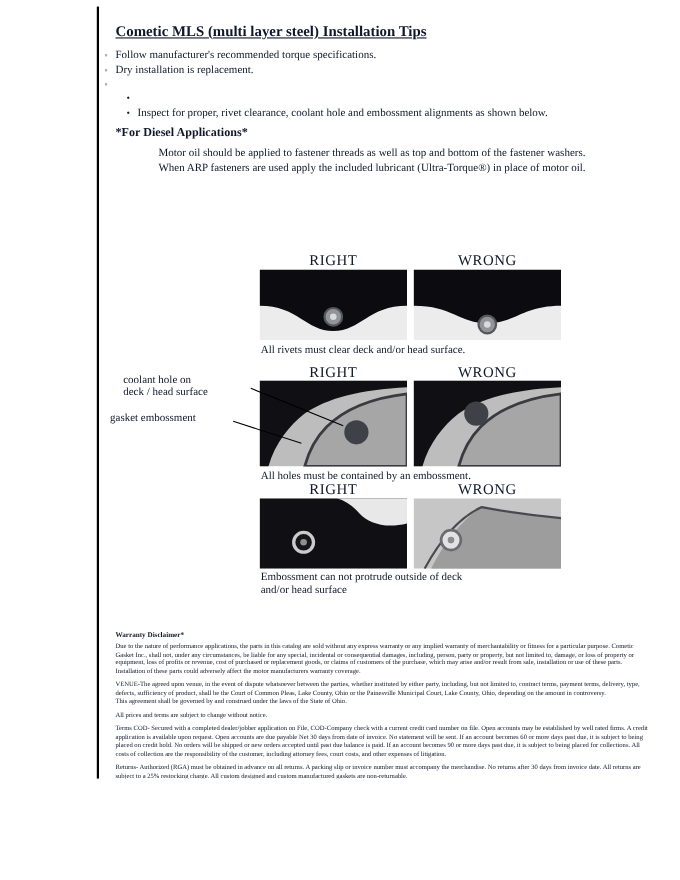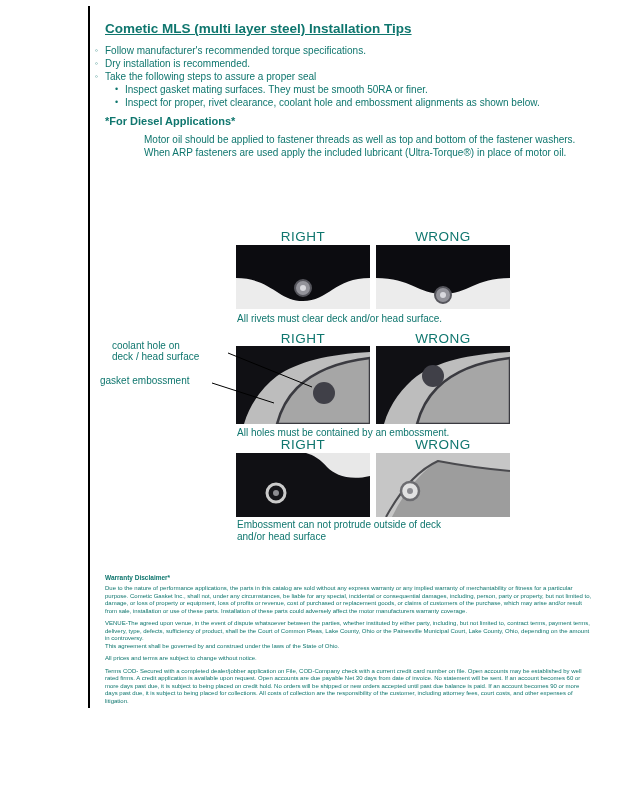--- a/index.html
+++ b/index.html
@@ -1,18 +1,18 @@
 <!DOCTYPE html>
 <html><head>
 <meta charset="utf-8">
 <style>
   html,body{margin:0;padding:0;background:#ffffff;}
   #page{
     position:relative;width:618px;height:708px;background:#ffffff;overflow:hidden;
-    font-family:Liberation Sans, sans-serif;color:#0f766e;
+    font-family:Liberation Serif, serif;color:#0f172a;
   }
   .abs{position:absolute;}
   .left-rule{left:88px;top:6px;width:2px;height:788px;background:#000;}
   .title{left:105px;top:21px;font-size:13.5px;font-weight:bold;text-decoration:underline;white-space:nowrap;}
   .tips{left:95px;top:44px;width:505px;}
   .bullet-line{display:flex;font-size:10px;line-height:13px;}
   .bullet-line.sub{padding-left:20px;}
   .marker-o{width:10px;flex:0 0 10px;font-size:8px;line-height:13px;}
   .marker-dot{width:10px;flex:0 0 10px;font-size:9px;line-height:13px;}
   .diesel-heading{left:105px;top:115px;font-size:11px;font-weight:bold;white-space:nowrap;}
@@ -38,29 +38,27 @@
 
   <div class="abs title">Cometic MLS (multi layer steel) Installation Tips</div>
 
   <div class="abs tips">
     <div class="bullet-line">
       <span class="marker-o">◦</span>
       <span>Follow manufacturer's recommended torque specifications.</span>
     </div>
     <div class="bullet-line">
       <span class="marker-o">◦</span>
-      <span>Dry installation is recommended.</span>
+      <span>Dry installation is replacement.</span>
     </div>
     <div class="bullet-line">
       <span class="marker-o">◦</span>
-      <span>Take the following steps to assure a proper seal</span>
     </div>
     <div class="bullet-line sub">
       <span class="marker-dot">•</span>
-      <span>Inspect gasket mating surfaces.  They must be smooth 50RA or finer.</span>
     </div>
     <div class="bullet-line sub">
       <span class="marker-dot">•</span>
       <span>Inspect for proper, rivet clearance, coolant hole and embossment alignments as shown below.</span>
     </div>
   </div>
 
   <div class="abs diesel-heading">*For Diesel Applications*</div>
   <div class="abs body-text p1">Motor oil should be applied to fastener threads as well as top and bottom of the fastener washers.
 When ARP fasteners are used apply the included lubricant (Ultra-Torque®) in place of motor oil.</div>

